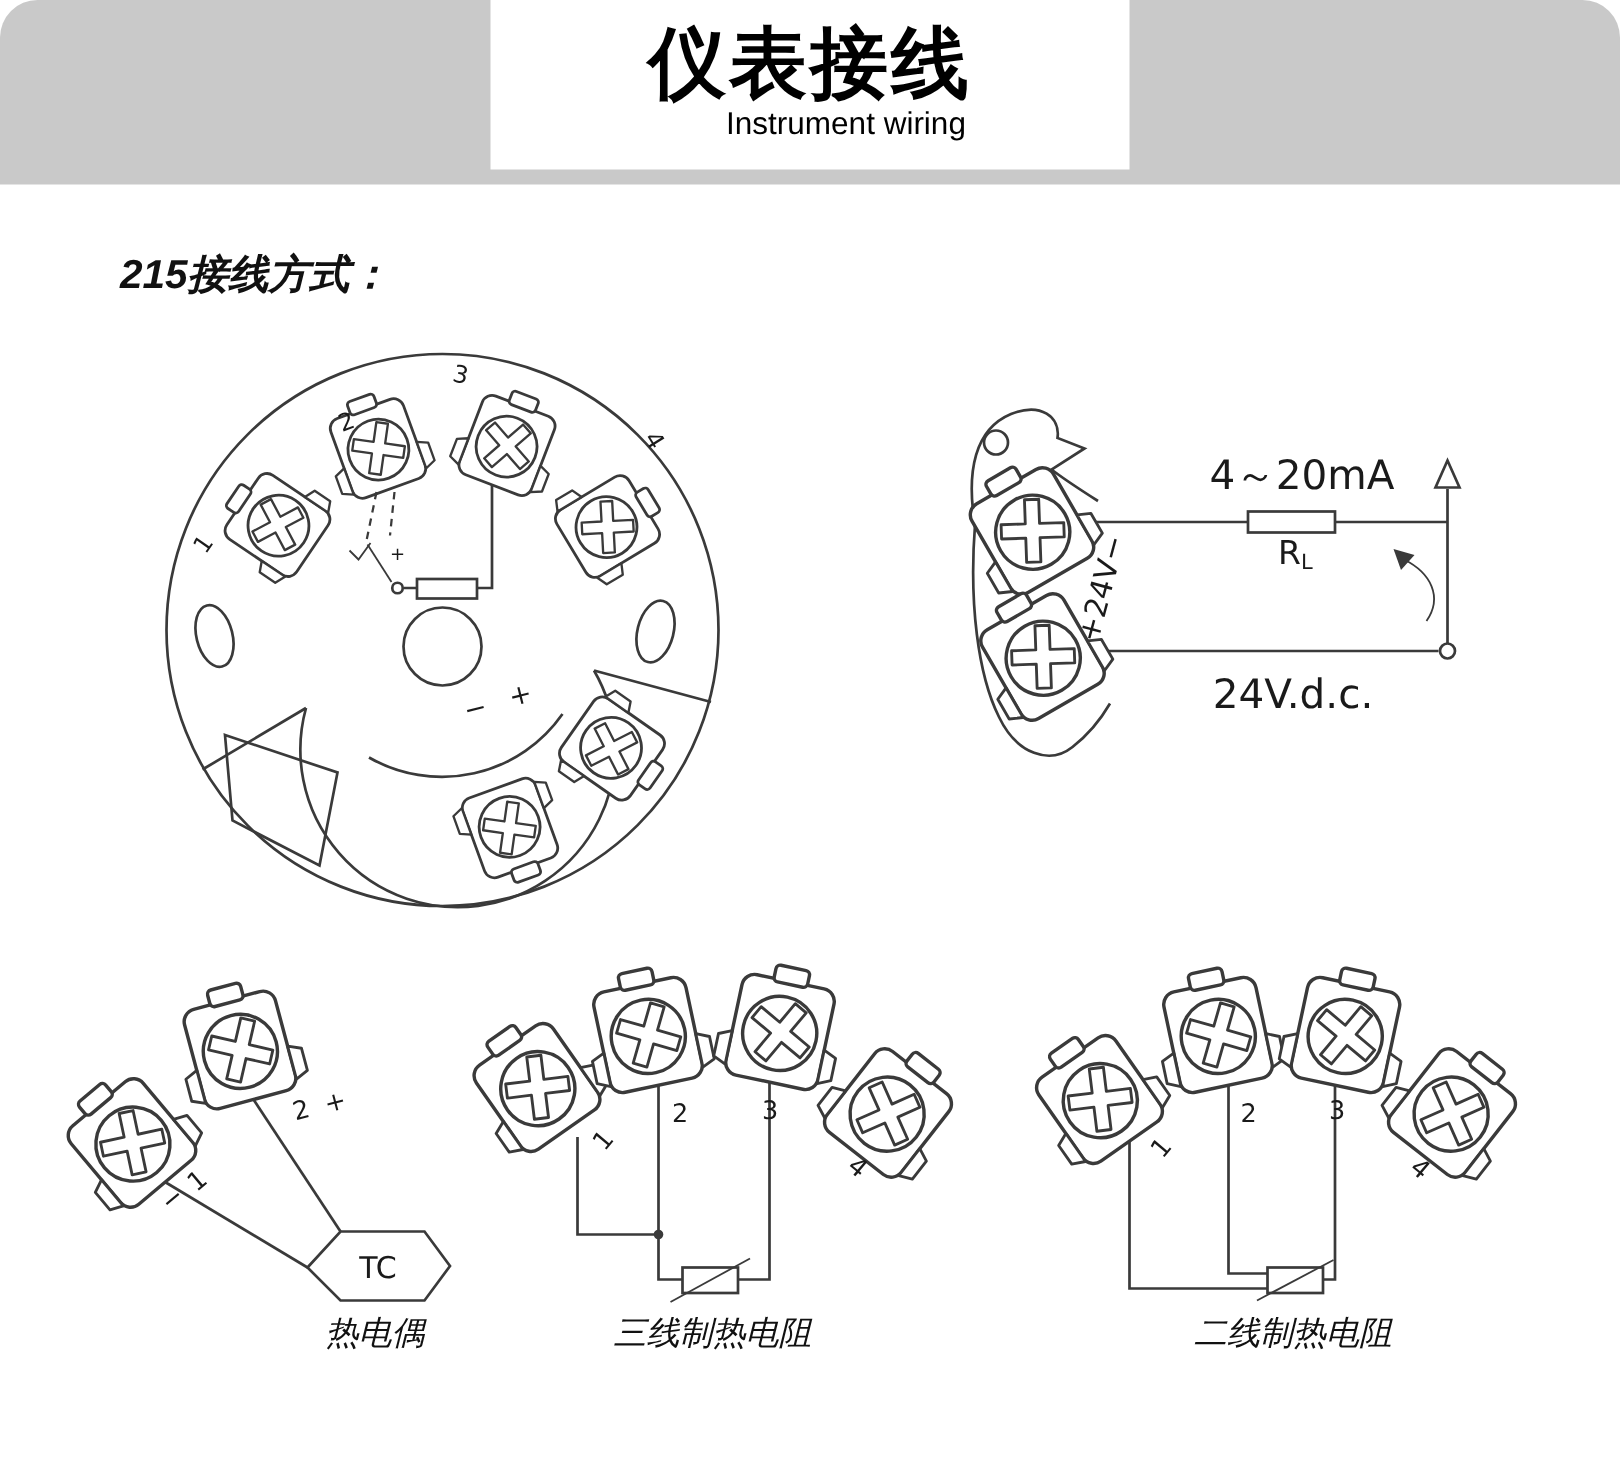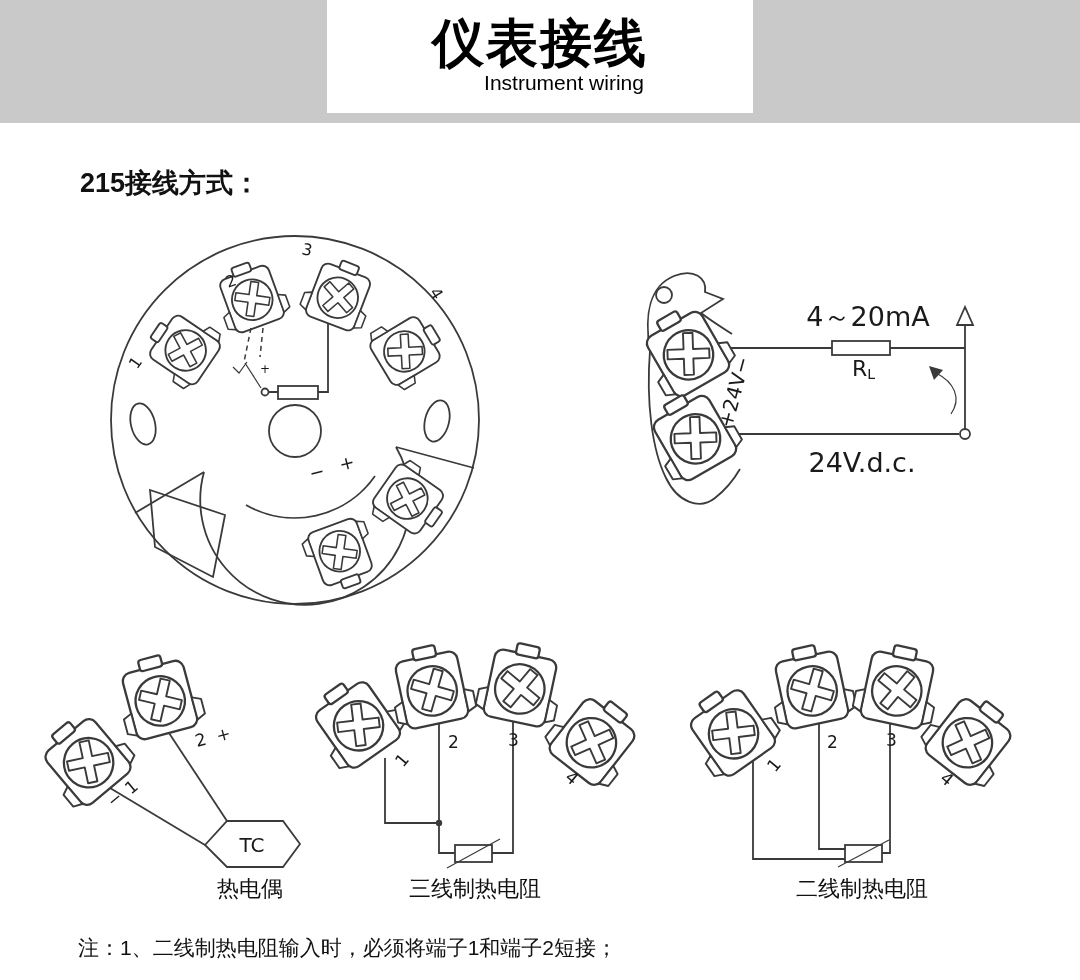--- a/index.html
+++ b/index.html
@@ -1,35 +1,35 @@
 <!DOCTYPE html>
 <html><head>
 <meta charset="utf-8">
 <style>
   * { margin:0; padding:0; box-sizing:border-box; }
   html,body { background:#ffffff; }
   body { font-family:"Liberation Sans","DejaVu Sans",sans-serif; color:#111; }
-  .page { position:relative; width:1080px; height:980px; background:#fff; overflow:hidden; }
+  .page { position:relative; width:1080px; height:980px; background:#fff; overflow:hidden;border-radius:25px; }
 
   .header { position:absolute; left:0; top:0; width:1080px; height:123px; background:#c9c9c9; }
   .header-box { position:absolute; left:327px; top:0; width:426px; height:113px; background:#ffffff; text-align:center; }
   .title-cn { font-size:52px; font-weight:bold; line-height:54px; margin-top:16px; letter-spacing:2px; color:#000; }
   .title-en { font-size:21px; color:#000; margin-top:1px;padding-left:48px; }
 
-  .section-title { position:absolute; left:80px; top:165px; font-size:27px; font-weight:bold; color:#111; }
+  .section-title { position:absolute; left:80px; top:165px; font-size:27px; font-weight:bold; color:#111;font-style:italic; }
 
   svg.diagram { position:absolute; overflow:visible; }
   svg text { font-family:"DejaVu Sans","Liberation Sans",sans-serif; fill:#1a1a1a; }
 
   .ln  { stroke:#3a3a3a; stroke-width:1.8; fill:none; }
   .lnf { stroke:#3a3a3a; stroke-width:1.8; fill:#ffffff; }
   .dash{ stroke:#3a3a3a; stroke-width:1.5; stroke-dasharray:5 4; fill:none; }
   .thin{ stroke:#3a3a3a; stroke-width:1.2; fill:none; }
 
-  .caption { position:absolute; top:874px; font-size:22px; color:#111; text-align:center; }
+  .caption { position:absolute; top:874px; font-size:22px; color:#111; text-align:center;font-style:italic; }
   .note { position:absolute; left:78px; top:934px; font-size:21px; color:#111; }
 </style>
 </head>
 <body>
 
 <div class="page">
 
   <svg style="position:absolute;width:0;height:0" aria-hidden="true">
     <defs>
       <g id="term">
@@ -153,15 +153,14 @@
     <text x="90" y="135" font-size="17" transform="rotate(-50 90 135)">1</text>
     <text x="142" y="110" font-size="17">2</text>
     <text x="201" y="108" font-size="17">3</text>
     <text x="254" y="142" font-size="17" transform="rotate(40 254 142)">4</text>
   </svg>
 
   <div class="caption" style="left:190px;width:120px">热电偶</div>
   <div class="caption" style="left:387px;width:176px">三线制热电阻</div>
   <div class="caption" style="left:774px;width:176px">二线制热电阻</div>
 
-  <div class="note">注：1、二线制热电阻输入时，必须将端子1和端子2短接；</div>
 
 </div>
 
 </body></html>

